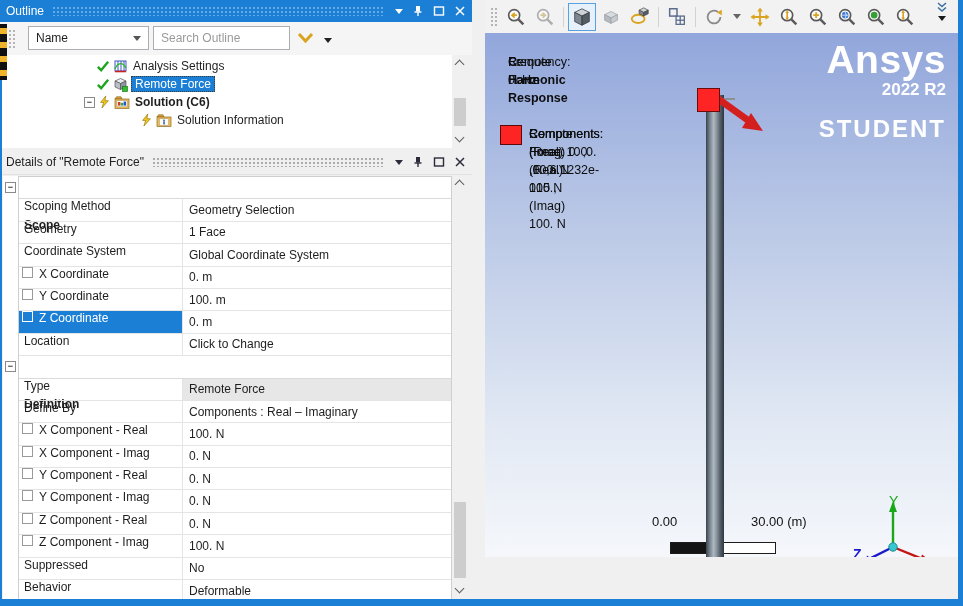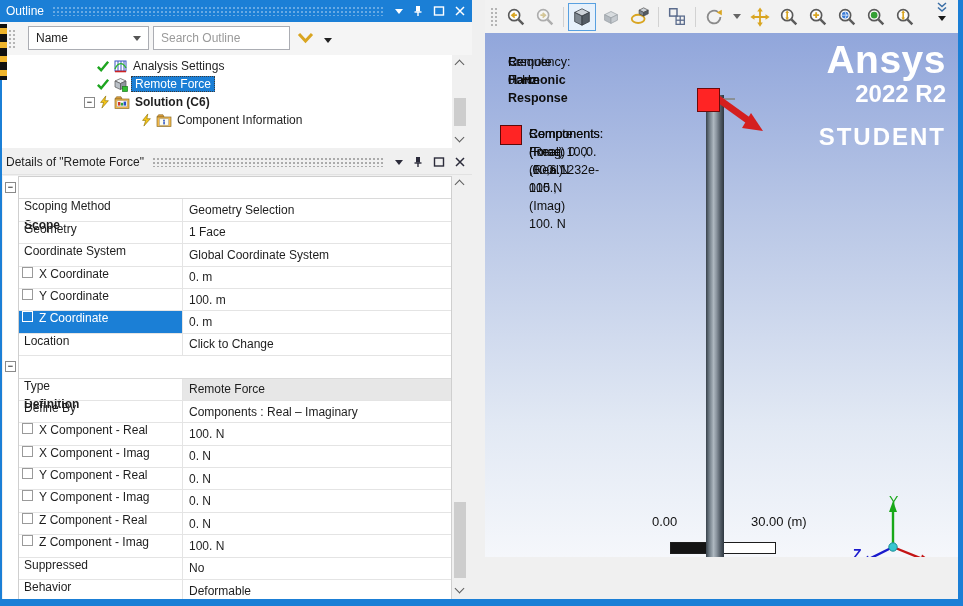--- a/index.html
+++ b/index.html
@@ -80,21 +80,21 @@
   .viewport *{position:absolute;}
   .anno{left:23px;top:20px;line-height:18px;font-size:12.5px;color:#0d0d0d;}
   .anno .b{font-weight:bold;}
   .legend{left:15px;top:92px;display:flex;position:absolute;}
   .legend .swatch{position:static;width:22px;height:20px;background:var(--force-red);
        border:1px solid #5c0909;box-sizing:border-box;flex:none;margin-right:7px;}
   .legend .ltext{position:static;line-height:18px;font-size:12.5px;color:#0d0d0d;}
   .brand{right:12px;top:8px;text-align:right;color:#fff;}
   .brand *{position:static;display:block;}
   .brand-name{font-size:39px;font-weight:bold;line-height:38px;letter-spacing:0.5px;}
-  .brand-ver{font-size:24px;font-weight:bold;margin-top:1px;}
+  .brand-ver{font-size:17px;font-weight:bold;margin-top:1px;}
   .brand-ed{font-size:24px;font-weight:bold;letter-spacing:2px;margin-top:15px;}
   .beam{left:221px;top:62px;width:18px;height:481px;border-radius:0 0 9px 9px;z-index:1;
        background:linear-gradient(90deg,#38424b 0%,#6e7a84 18%,#aeb8c0 42%,#8c96a0 58%,#57616b 78%,#2e3740 100%);}
   .fsquare{left:212px;top:55px;width:23px;height:24px;background:var(--force-red);
        border:1px solid #6d0a0a;box-sizing:border-box;z-index:3;}
   .arrow-svg{left:208px;top:52px;z-index:2;}
   .txt{font-size:13px;color:#111;}
   .ruler-bar{left:185px;top:509px;width:106px;height:12px;border:1px solid #1d1d1d;box-sizing:border-box;
        background:linear-gradient(90deg,#141414 0 50%,#ffffff 50% 100%);}
   .triad-svg{left:358px;top:460px;}
@@ -188,21 +188,21 @@
       <svg width="13" height="14" viewBox="0 0 15 15">
         <polygon points="9,0.5 3,8 6.5,8 4.5,14.5 12,6 8,6" fill="#f5c518" stroke="#8a6d00" stroke-width=".7"></polygon>
         </svg>
       <svg width="16" height="15" viewBox="0 0 16 15">
         <path d="M1 4l1.5-2.2h4.5l1 2.2z" fill="#e8a33d" stroke="#8a6d2a" stroke-width=".7"></path>
         <rect x="1" y="4" width="14" height="9.5" fill="#f3b94a" stroke="#8a6d2a" stroke-width=".7"></rect>
         <rect x="3.5" y="5.8" width="9" height="6.4" fill="#fdfdf0" stroke="#999" stroke-width=".5"></rect>
         <circle cx="8" cy="7.3" r=".9" fill="#2a52c8"></circle>
           <rect x="7.3" y="8.4" width="1.5" height="3" fill="#2a52c8"></rect>
         </svg>
-      <span class="t-label">Component Information</span>
+      <span class="t-label">Solution Information</span>
     </div>
   </div>
 
   <div class="sb" style="left:452px;top:56px;height:92px;">
     <span class="chev up"></span>
     <span class="thumb" style="top:42px;height:28px;"></span>
     <span class="chev down"></span>
   </div>
 
   <div class="panel-bar details-bar">

